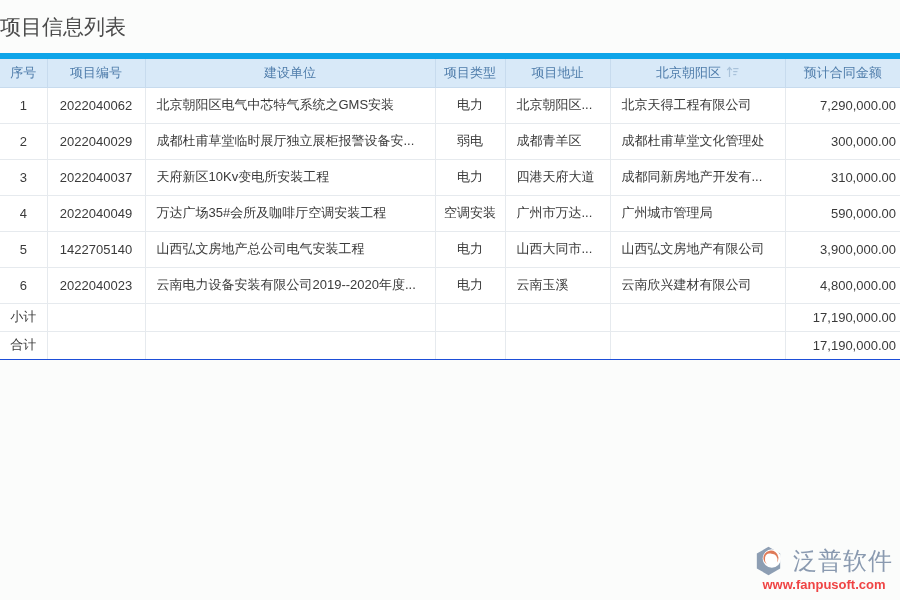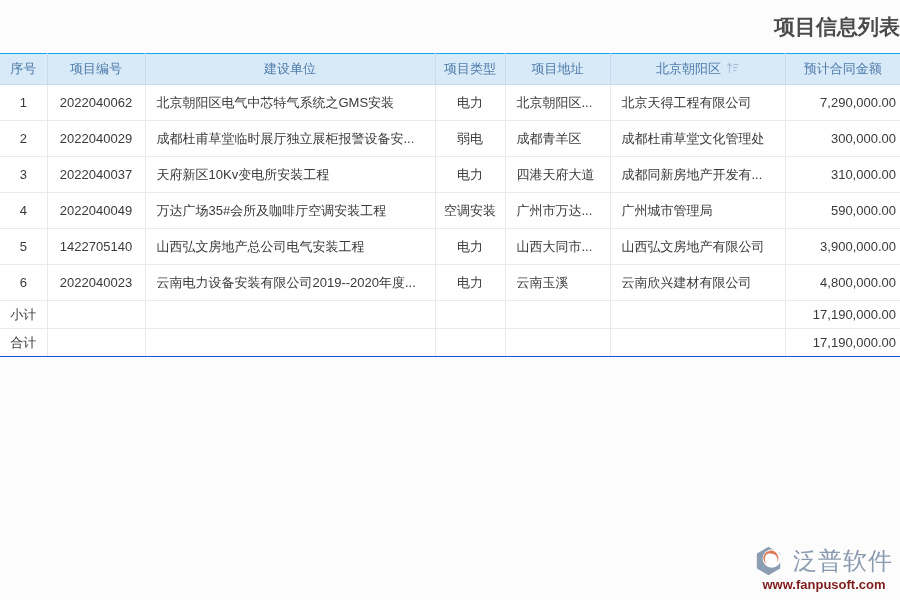--- a/index.html
+++ b/index.html
@@ -5,51 +5,51 @@
   * { box-sizing: border-box; }
   html,body { margin:0; padding:0; }
   body {
     width:900px; height:600px;
     background:#fbfcfb;
     font-family:"Liberation Sans","DejaVu Sans",sans-serif;
     overflow:hidden; position:relative;
   }
   .page-title{
     margin-top:12px; height:30px; line-height:30px;
-    text-align:right; font-size:21px; font-weight:700; color:#4b4b4b;
+    text-align:left; font-size:21px; font-weight:400; color:#4b4b4b;
   }
   table.project-table{
     position:absolute; top:53px; left:0; width:900px;
     table-layout:fixed; border-collapse:collapse;
   }
   th{
     background:#d8e9f8; color:#4e7caa; font-weight:400; font-size:13px;
     height:31px; padding:0 4px;
-    border-top:1px solid #0ea5e9;
+    border-top:6px solid #0ea5e9;
     border-bottom:1px solid #c7dbee;
     text-align:center; white-space:nowrap; overflow:hidden;
   }
   th:not(:last-child){ border-right:1px solid #c7dbee; }
   td{
     background:#ffffff; color:#3a3a3a; font-size:13px;
     height:36px; padding:0 4px;
     border-bottom:1px solid #e6eaee;
     white-space:nowrap; overflow:hidden; text-overflow:clip;
   }
   td:not(:last-child){ border-right:1px solid #e6eaee; }
   tr.sum td{ height:28px; }
   tr.sum:last-child td{ border-bottom:1px solid #1d4ed8;margin-left:12px; }
   .ac{ text-align:center; }
   .al{ text-align:left; padding-left:11px; }
   .ar{ text-align:right; }
   .sort-icon{ margin-left:5px; vertical-align:-1px; }
   .watermark{ position:absolute; right:7px; bottom:8px; }
   .wm-top{ display:flex; align-items:center; justify-content:flex-end; gap:11px; }
   .wm-brand{ font-size:24px; color:#8a9ab0; letter-spacing:1px; line-height:1; }
-  .wm-url{ font-size:13px; font-weight:700; color:#7f1d1d; text-align:center; margin-top:1px; }
+  .wm-url{ font-size:13px; font-weight:700; color:#ef4444; text-align:center; margin-top:1px; }
 </style>
 </head>
 <body>
 
 <div class="page-title">项目信息列表</div>
 
 <table class="project-table">
   <colgroup>
     <col style="width:47px">
       <col style="width:98px">

